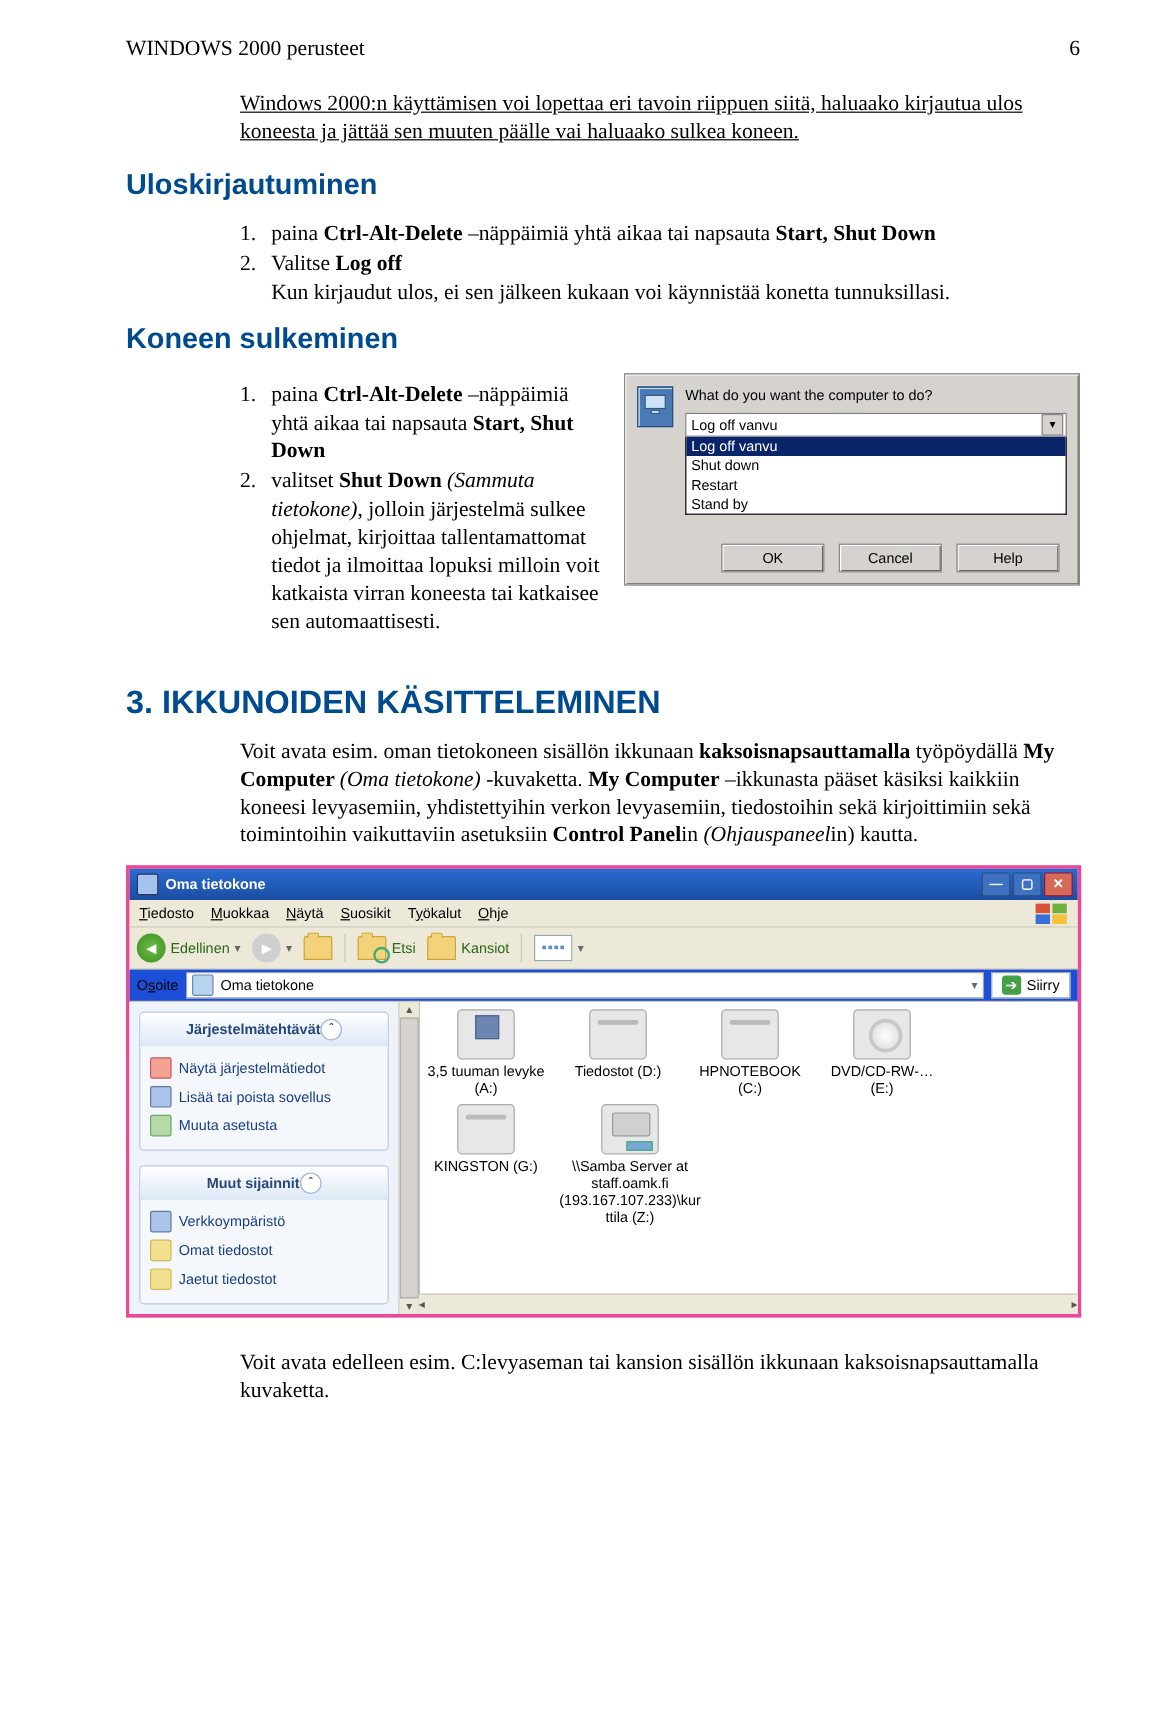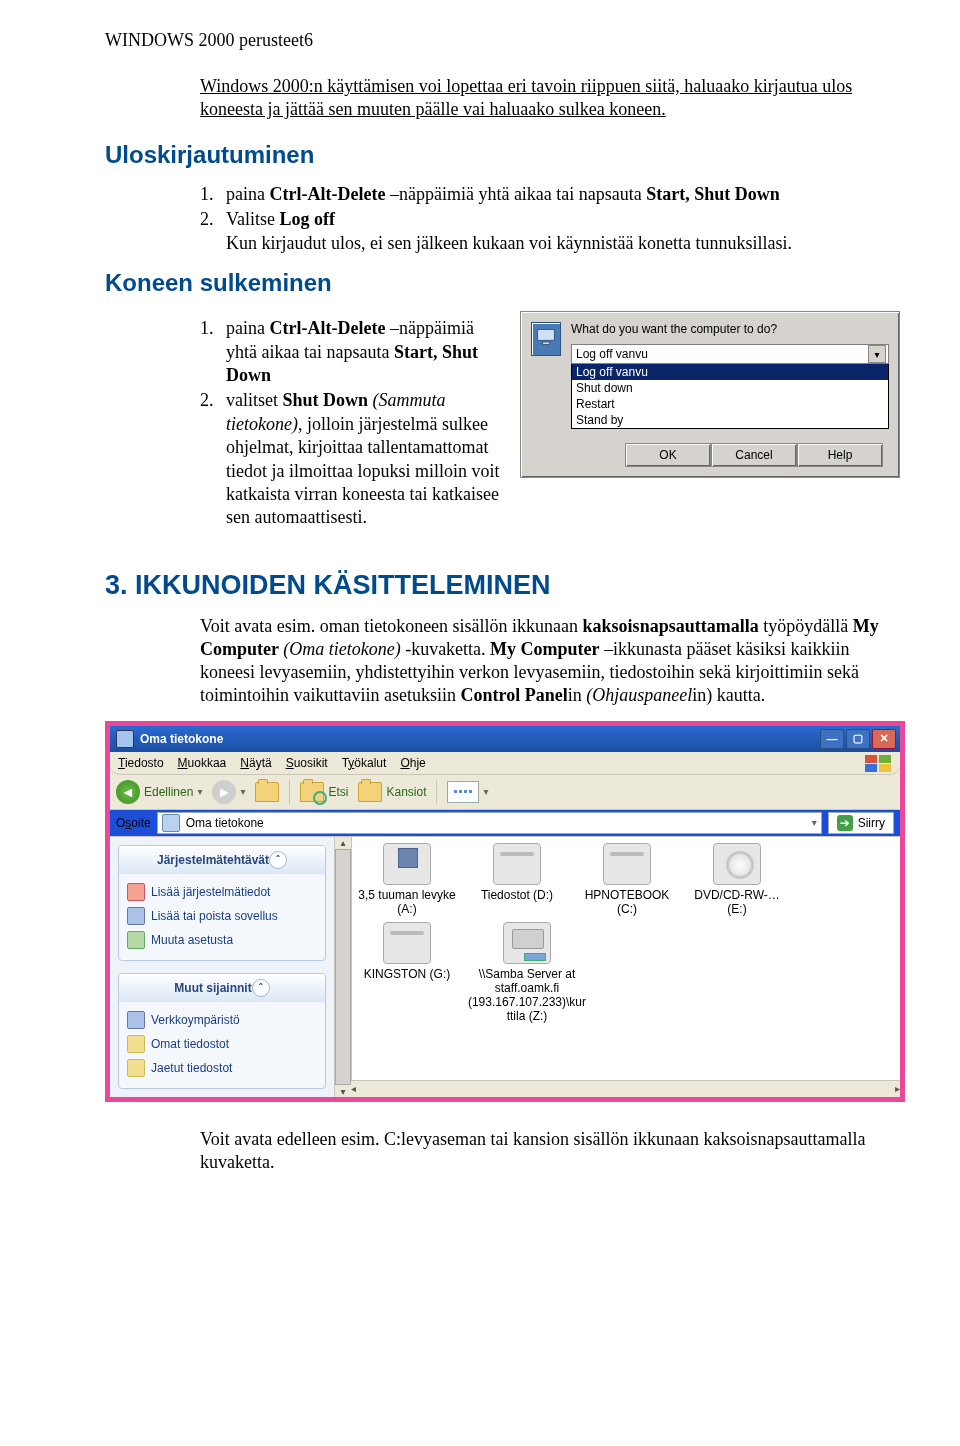--- a/index.html
+++ b/index.html
@@ -10,20 +10,21 @@
     color: #000;
     width: 960px;
   }
   .page {
     padding: 30px 60px 40px 105px;
     box-sizing: border-box;
     width: 960px;
   }
   .pheader {
     display: flex;
+    justify-content: space-between;
     font-size: 18px;
     margin-bottom: 24px;
   }
   .intro {
     margin: 6px 0 20px 95px;
     line-height: 1.28;
     text-decoration: underline;
   }
   .h-arial {
     font-family: Arial, Helvetica, sans-serif;
@@ -101,38 +102,38 @@
   .dlg-list {
     width: 318px;
     background:#fff;
     border:1px solid #000;
     border-top:none;
     box-sizing: border-box;
   }
   .dlg-list .opt { padding:1px 4px; }
   .dlg-list .opt.sel { background:#0a246a; color:#fff; }
   .dlg-btns {
-    display:flex; justify-content:flex-end; gap:0;
-    margin-top: 14px; padding-right: 6px;
+    display:flex; justify-content:flex-end; gap:12px;
+    margin-top: 24px; padding-right: 6px;
   }
   .btn {
     min-width: 64px; height: 22px;
     background:#d6d3ce;
     border:1px solid #888;
     box-shadow: 1px 1px 0 #fff inset, -1px -1px 0 #666 inset;
     font-family: Tahoma, Arial, sans-serif; font-size:12px;
     display:flex; align-items:center; justify-content:center;
     padding: 0 10px;
   }
 
   
   .xpwin {
     width: 790px;
     background:#ece9d8;
-    border:5px solid #ec4899;
+    border:3px solid #ec4899;
     font-family: Tahoma, Arial, sans-serif;
     font-size: 12px;
     color:#000;
     margin-top: 14px;
   }
   .titlebar {
     height: 26px;
     background: linear-gradient(#2a6ad0,#1b4ea2);
     color:#fff;
     display:flex; align-items:center; justify-content:space-between;
@@ -146,21 +147,21 @@
   .winbtns { display:flex; gap:2px; }
   .wbtn {
     width:22px; height:18px; background:#3f71c2;
     border:1px solid #2a4f7a; color:#fff; font-size:11px;
     display:flex; align-items:center; justify-content:center;
     border-radius:2px;
   }
   .wbtn.close { background:#d66a57; border-color:#913; }
   .menubar {
     height: 22px; display:flex; align-items:center; gap:14px;
-    padding: 0 8px; background:#ece9d8; border-bottom:1px solid #c9c5b8;border-radius:10px;
+    padding: 0 8px; background:#ece9d8; border-bottom:1px solid #c9c5b8;
   }
   .menubar .flag {
     margin-left:auto; width:28px; height:18px;
   }
   .toolbar {
     height: 34px; display:flex; align-items:center; gap:10px;
     padding: 0 6px; background:#ece9d8; border-bottom:1px solid #c9c5b8;
   }
   .tb-btn { display:flex; align-items:center; gap:4px; color:#999;}
   .tb-btn.active { color:#2a6618; font-weight:normal;}
@@ -421,21 +422,21 @@
     <div class="xpbody">
       <div class="sidepanel">
         <div class="panel">
           <div class="panel-h">
             <span>Järjestelmätehtävät</span>
             <span class="chev">ˆ</span>
           </div>
           <div class="panel-b">
             <div class="item">
                 <span class="sicon red"></span>
-                <span>Lisää järjestelmätiedot</span>
+                <span>Näytä järjestelmätiedot</span>
               </div>
             <div class="item">
                 <span class="sicon blue"></span>
                 <span>Lisää tai poista sovellus</span>
               </div>
             <div class="item">
                 <span class="sicon grn"></span>
                 <span>Muuta asetusta</span>
               </div>
           </div>

